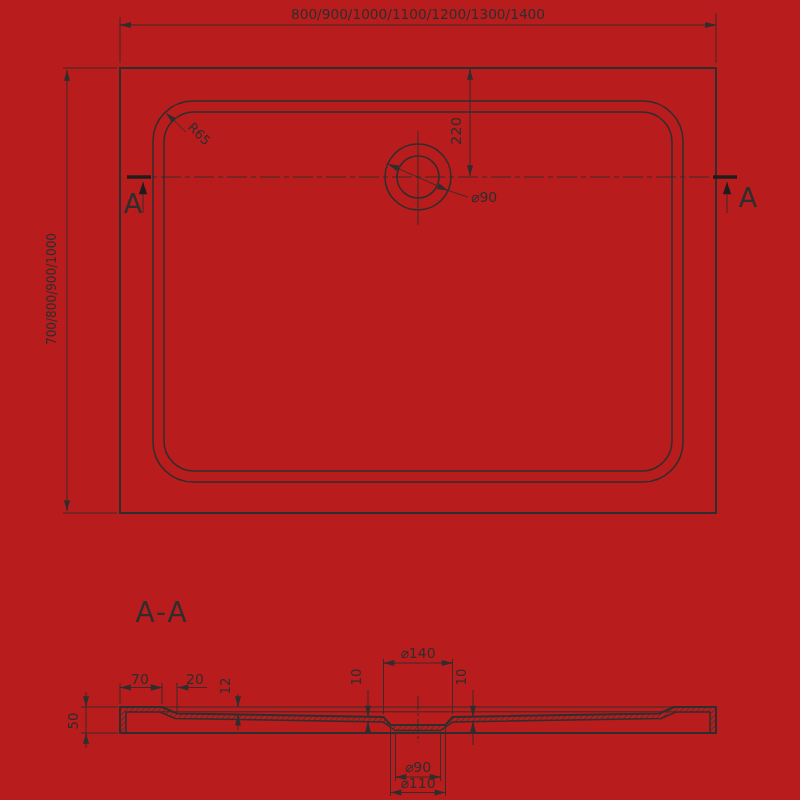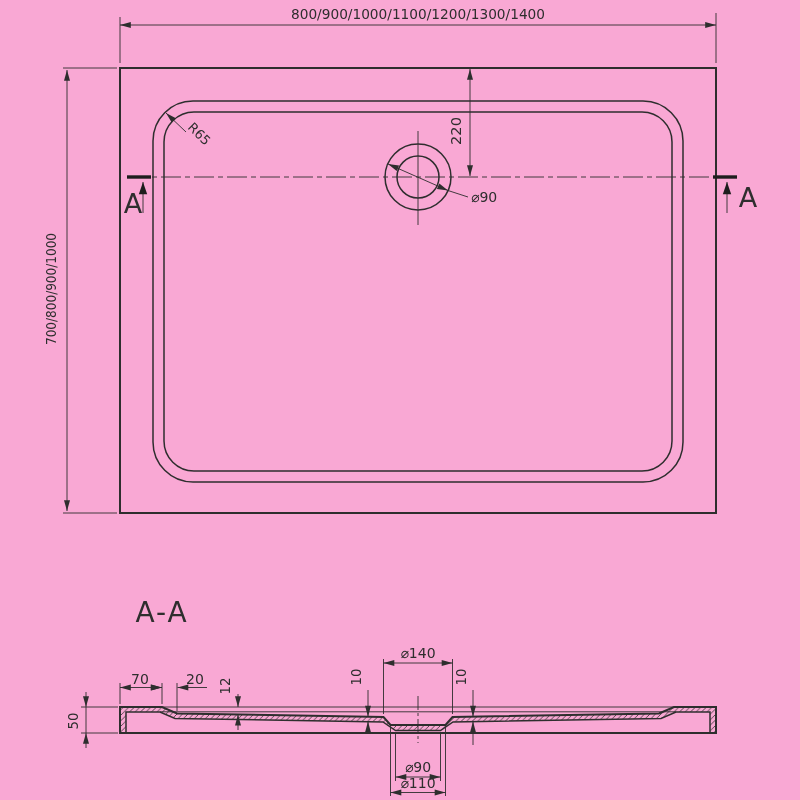--- a/index.html
+++ b/index.html
@@ -1,16 +1,16 @@
 <!DOCTYPE html>
 <html><head>
 <meta charset="utf-8">
 <style>
   html,body{margin:0;padding:0;background:#ffffff;}
-  .page{width:800px;height:800px;background:#f9a8d4;position:relative;}
+  .page{width:800px;height:800px;background:#b91c1c;position:relative;}
   svg{display:block;}
   text{fill:#2e2e2e;font-family:"DejaVu Sans","Liberation Sans",sans-serif;}
   .dim{font-size:14px;}
   .dimS{font-size:13px;}
   .big{font-size:27px;}
   .title{font-size:28px;letter-spacing:2px;}
   .thick{stroke:#2e2e2e;stroke-width:2;fill:none;}
   .med{stroke:#2e2e2e;stroke-width:1.5;fill:none;}
   .thin{stroke:#2e2e2e;stroke-width:0.9;fill:none;}
   .tick{stroke:#1d1d1d;stroke-width:3.4;fill:none;}

